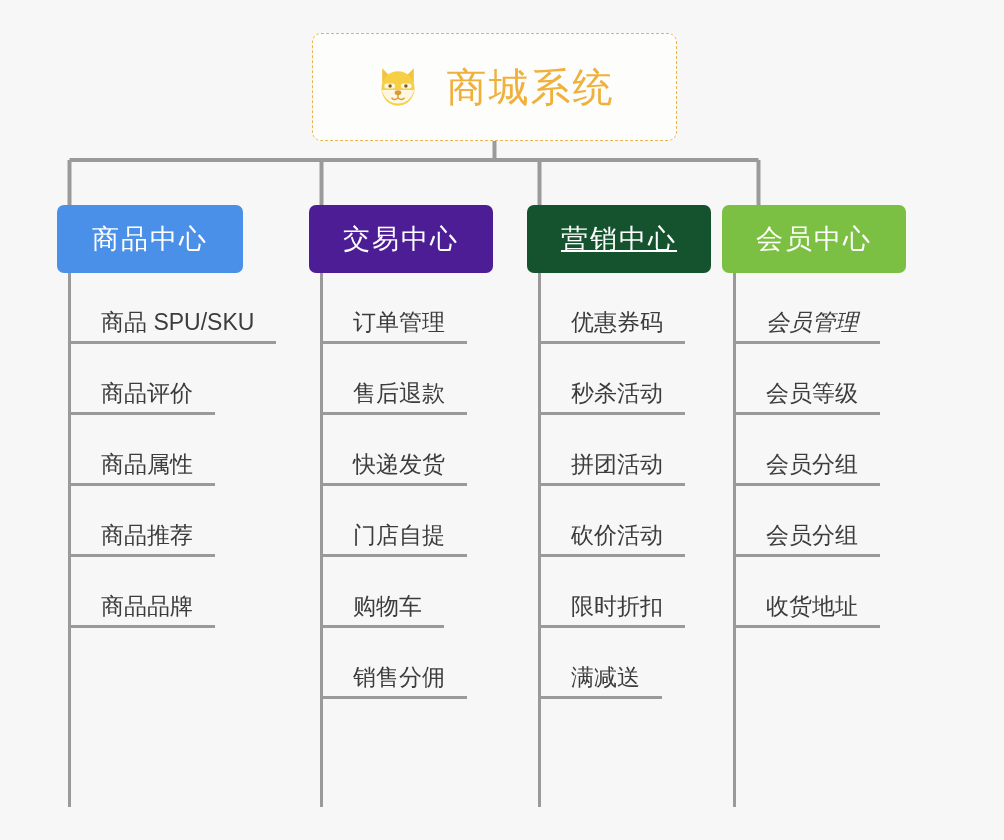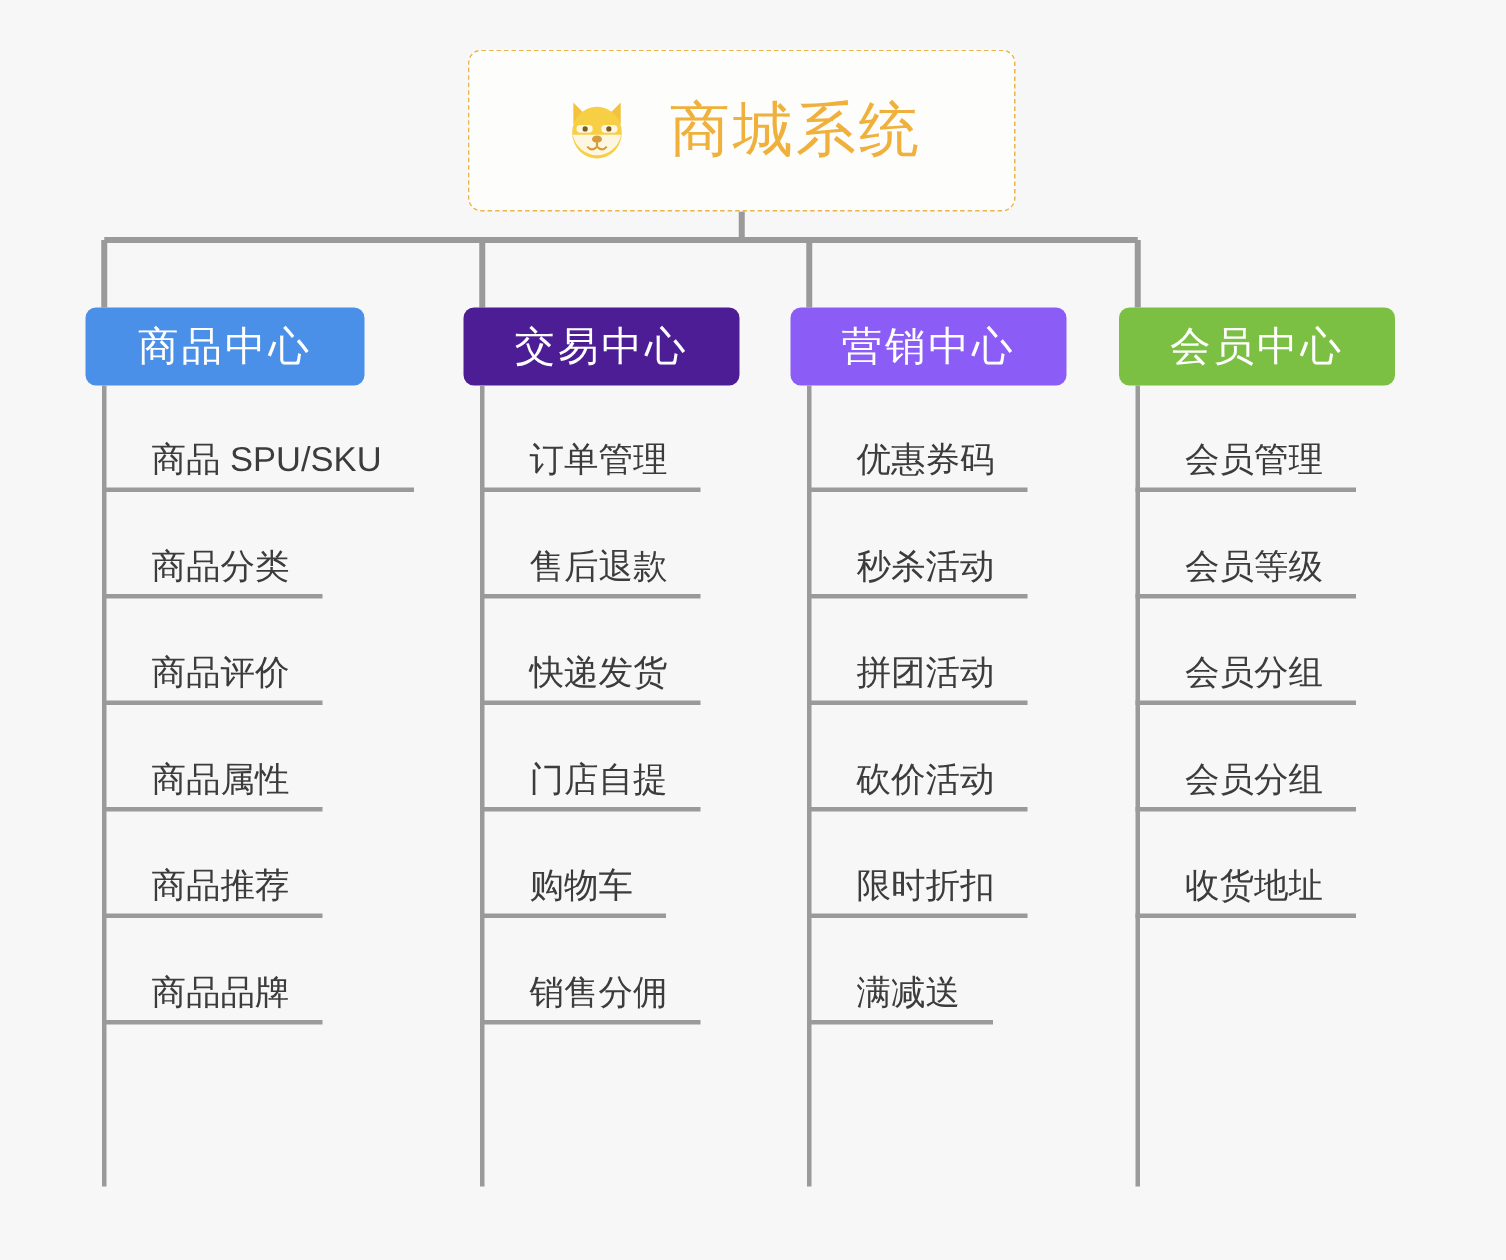--- a/index.html
+++ b/index.html
@@ -61,21 +61,21 @@
     pointer-events: none;
   }
 
   
   .branch {
     position: absolute;
     top: 205px;
   }
   .branch-header {
     box-sizing: border-box;
-    height: 52px;
+    height: 68px;
     border-radius: 7px;
     display: flex;
     align-items: center;
     justify-content: center;
     color: #ffffff;
     font-size: 27px;
     letter-spacing: 2px;
     white-space: nowrap;
   }
 
@@ -153,23 +153,20 @@
         <div class="branch-header" style="background: rgb(74, 144, 232); width: 186px;">
           <span>商品中心</span>
         </div>
         <div class="branch-body">
           <div class="branch-rail" style="background: rgb(154, 154, 154); height: 534px;"></div>
           <ul class="leaf-list">
             <li class="leaf-item">
               <span class="leaf-label" style="border-bottom-color: rgb(154, 154, 154);">商品 SPU/SKU</span>
             </li>
             <li class="leaf-item">
-              <span class="leaf-label" style="border-bottom-color: rgb(154, 154, 154);">商品分类</span>
-            </li>
-            <li class="leaf-item">
               <span class="leaf-label" style="border-bottom-color: rgb(154, 154, 154);">商品评价</span>
             </li>
             <li class="leaf-item">
               <span class="leaf-label" style="border-bottom-color: rgb(154, 154, 154);">商品属性</span>
             </li>
             <li class="leaf-item">
               <span class="leaf-label" style="border-bottom-color: rgb(154, 154, 154);">商品推荐</span>
             </li>
             <li class="leaf-item">
               <span class="leaf-label" style="border-bottom-color: rgb(154, 154, 154);">商品品牌</span>
@@ -199,21 +196,21 @@
             <li class="leaf-item">
               <span class="leaf-label" style="border-bottom-color: rgb(154, 154, 154);">购物车</span>
             </li>
             <li class="leaf-item">
               <span class="leaf-label" style="border-bottom-color: rgb(154, 154, 154);">销售分佣</span>
             </li>
           </ul>
         </div>
       </div>
       <div class="branch" style="left: 527px; width: 184px;">
-        <div class="branch-header" style="background: #8b5cf6; width: 184px;">
+        <div class="branch-header" style="background: #14532d; width: 184px; text-decoration: underline;">
           <span>营销中心</span>
         </div>
         <div class="branch-body">
           <div class="branch-rail" style="background: rgb(154, 154, 154); height: 534px;"></div>
           <ul class="leaf-list">
             <li class="leaf-item">
               <span class="leaf-label" style="border-bottom-color: rgb(154, 154, 154);">优惠券码</span>
             </li>
             <li class="leaf-item">
               <span class="leaf-label" style="border-bottom-color: rgb(154, 154, 154); text-align: center;">秒杀活动</span>
@@ -226,29 +223,29 @@
             </li>
             <li class="leaf-item">
               <span class="leaf-label" style="border-bottom-color: rgb(154, 154, 154);">限时折扣</span>
             </li>
             <li class="leaf-item">
               <span class="leaf-label" style="border-bottom-color: rgb(154, 154, 154);">满减送</span>
             </li>
           </ul>
         </div>
       </div>
-      <div class="branch" style="left: 746px; width: 184px;">
+      <div class="branch" style="left: 722px; width: 184px;">
         <div class="branch-header" style="background: rgb(123, 192, 67); width: 184px;">
           <span>会员中心</span>
         </div>
         <div class="branch-body">
           <div class="branch-rail" style="background: rgb(154, 154, 154); height: 534px;"></div>
           <ul class="leaf-list">
             <li class="leaf-item">
-              <span class="leaf-label" style="border-bottom-color: rgb(154, 154, 154);">会员管理</span>
+              <span class="leaf-label" style="border-bottom-color: rgb(154, 154, 154); font-style: italic;">会员管理</span>
             </li>
             <li class="leaf-item">
               <span class="leaf-label" style="border-bottom-color: rgb(154, 154, 154);">会员等级</span>
             </li>
             <li class="leaf-item">
               <span class="leaf-label" style="border-bottom-color: rgb(154, 154, 154);">会员分组</span>
             </li>
             <li class="leaf-item">
               <span class="leaf-label" style="border-bottom-color: rgb(154, 154, 154);">会员分组</span>
             </li>

